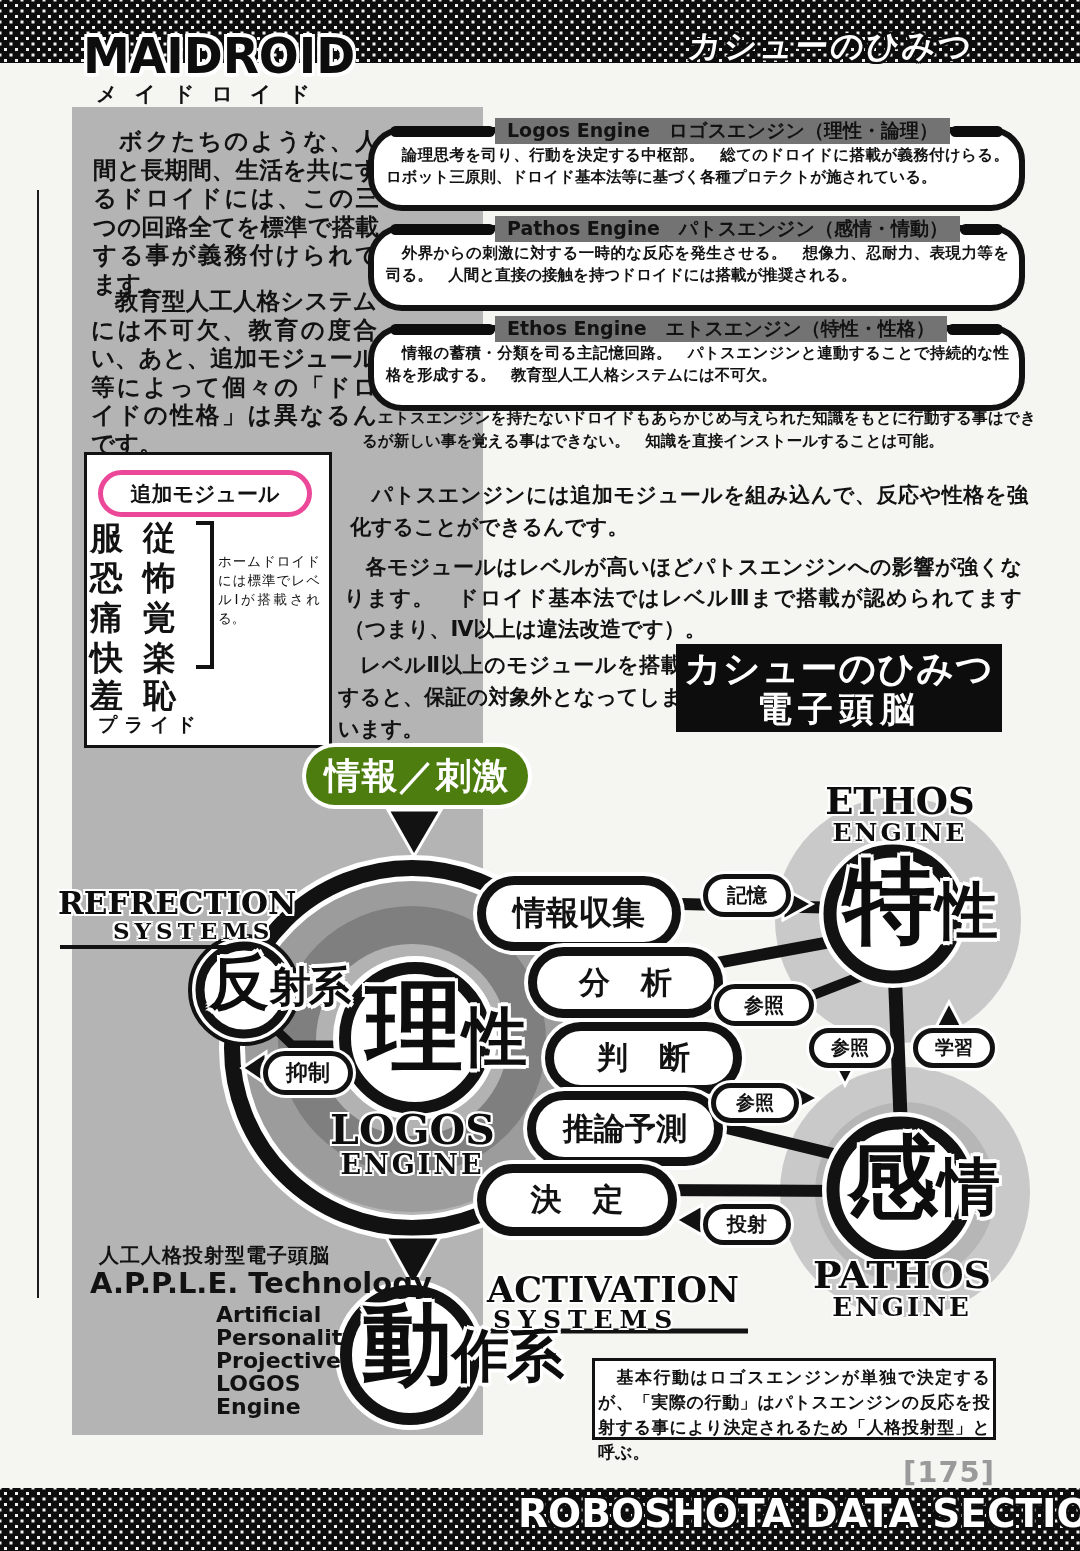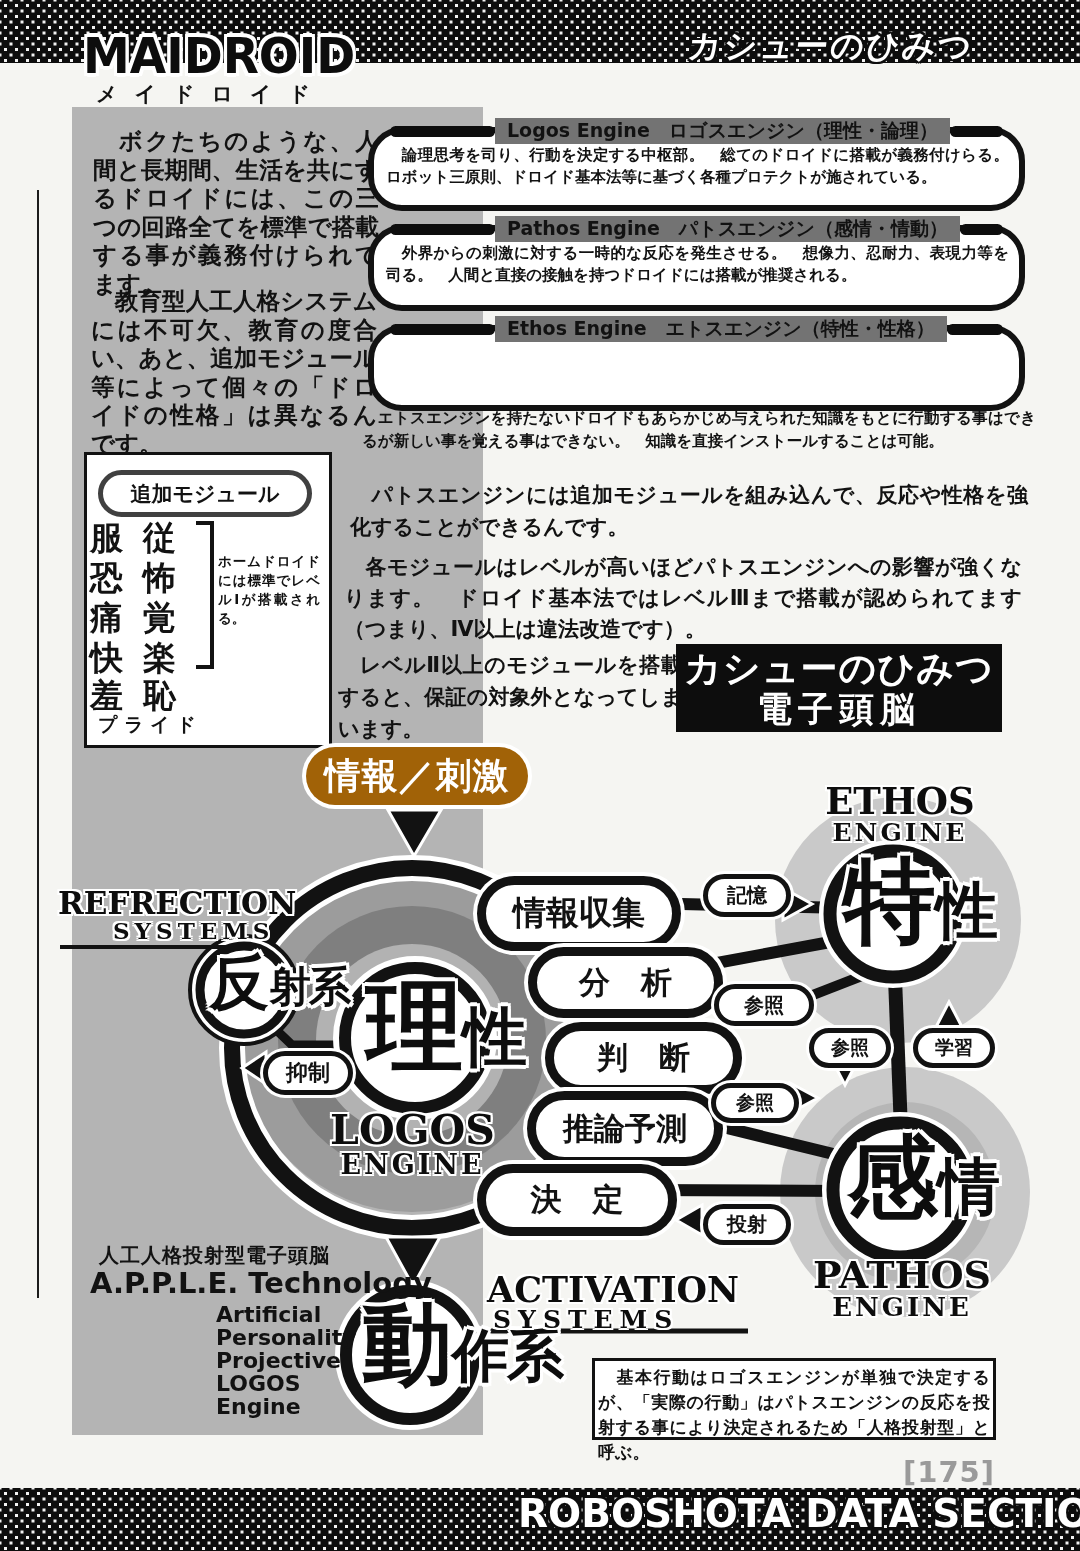--- a/index.html
+++ b/index.html
@@ -36,35 +36,35 @@
   .etitle{position:absolute;top:-15px;left:16px;right:16px;display:flex;align-items:center;}
   .etitle .bar{height:11px;background:#0d0d0d;border-radius:6px;}
   .etitle .bl{flex:0 0 105px;}
   .etitle .br{flex:1;}
   .etitle span.t{background:#737373;padding:0 12px;font-size:19px;font-weight:900;white-space:nowrap;}
   #ebox1{top:127px;height:72px;}
   #ebox2{top:225px;height:74px;}
   #ebox3{top:325px;height:74px;}
   
   #modbox{left:84px;top:452px;width:242px;height:290px;background:#fff;border:3px solid #121212;}
-  #modpill{position:absolute;left:11px;top:15px;width:204px;height:37px;border:5px solid #404040;border-radius:999px;
+  #modpill{position:absolute;left:11px;top:15px;width:204px;height:37px;border:5px solid #ec4899;border-radius:999px;
            display:flex;align-items:center;justify-content:center;font-size:21px;font-weight:900;background:#fff;}
   .mod-item{position:absolute;left:3px;width:86px;font-size:33px;font-weight:900;text-align:justify;text-align-last:justify;line-height:1;}
   #mod-pride{left:11px;width:98px;font-size:19px;}
   #modbracket{position:absolute;left:109px;top:66px;width:14px;height:140px;border-top:4px solid #121212;border-right:4px solid #121212;border-bottom:4px solid #121212;}
-  #modnote{position:absolute;left:131px;top:97px;width:102px;font-size:13.5px;font-weight:700;line-height:19px;text-align:justify;}
+  #modnote{position:absolute;left:131px;top:97px;width:102px;font-size:13.5px;font-weight:400;line-height:19px;text-align:justify;}
   
   #secbox{left:676px;top:644px;width:326px;height:88px;background:#0d0d0d;color:#fff;display:flex;flex-direction:column;align-items:center;justify-content:center;
           font-family:"DejaVu Serif","Liberation Serif",serif;font-weight:900;}
   #secbox .l1{font-size:37px;line-height:42px;letter-spacing:1px;}
   #secbox .l2{font-size:35px;line-height:40px;letter-spacing:6px;}
   
   .pill{position:absolute;background:#fff;border:9px solid #121212;border-radius:999px;display:flex;align-items:center;justify-content:center;
         font-weight:900;box-shadow:0 0 0 4px #fff;white-space:nowrap;}
-  .pill.black{background:#a16207;color:#fff;border:none;}
+  .pill.black{background:#4d7c0f;color:#fff;border:none;}
   .spill{position:absolute;background:#fff;border:5px solid #121212;border-radius:999px;display:flex;align-items:center;justify-content:center;
         font-weight:900;box-shadow:0 0 0 3px #fff;font-size:20px;white-space:nowrap;}
   
   .node{position:absolute;display:flex;align-items:flex-end;font-family:"DejaVu Serif","Liberation Serif",serif;font-weight:900;color:#0d0d0d;white-space:nowrap;}
   .node .big{line-height:.92;}
   .node .rest{line-height:1;margin-bottom:2px;letter-spacing:-2px;}
   
   .cap{position:absolute;font-family:"DejaVu Serif","Liberation Serif",serif;font-weight:900;color:#0d0d0d;text-align:center;line-height:1;}
   .cap .c1{display:block;}
   .cap .c2{display:block;}
@@ -111,20 +111,21 @@
         <div class="bar br"></div>
       </div>
     <div class="body">　外界からの刺激に対する一時的な反応を発生させる。　想像力、忍耐力、表現力等を司る。　人間と直接の接触を持つドロイドには搭載が推奨される。</div>
   </div>
   <div class="abs ebox" id="ebox3">
     <div class="etitle">
         <div class="bar bl"></div>
         <span class="t">Ethos Engine　エトスエンジン（特性・性格）</span>
         <div class="bar br"></div>
       </div>
+    <div class="body">　情報の蓄積・分類を司る主記憶回路。　パトスエンジンと連動することで持続的な性格を形成する。　教育型人工人格システムには不可欠。</div>
   </div>
 
   <div class="abs jp" id="p-note">　エトスエンジンを持たないドロイドもあらかじめ与えられた知識をもとに行動する事はできるが新しい事を覚える事はできない。　知識を直接インストールすることは可能。</div>
   <div class="abs jp" id="p-module">　パトスエンジンには追加モジュールを組み込んで、反応や性格を強化することができるんです。</div>
   <div class="abs jp" id="p-levels">　各モジュールはレベルが高いほどパトスエンジンへの影響が強くなります。　ドロイド基本法ではレベルⅢまで搭載が認められてます（つまり、Ⅳ以上は違法改造です）。</div>
   <div class="abs jp" id="p-warranty">　レベルⅡ以上のモジュールを搭載すると、保証の対象外となってしまいます。</div>
 
   <div class="abs" id="modbox">
     <div id="modpill">追加モジュール</div>
     <div class="mod-item" style="top:66px;">服従</div>

